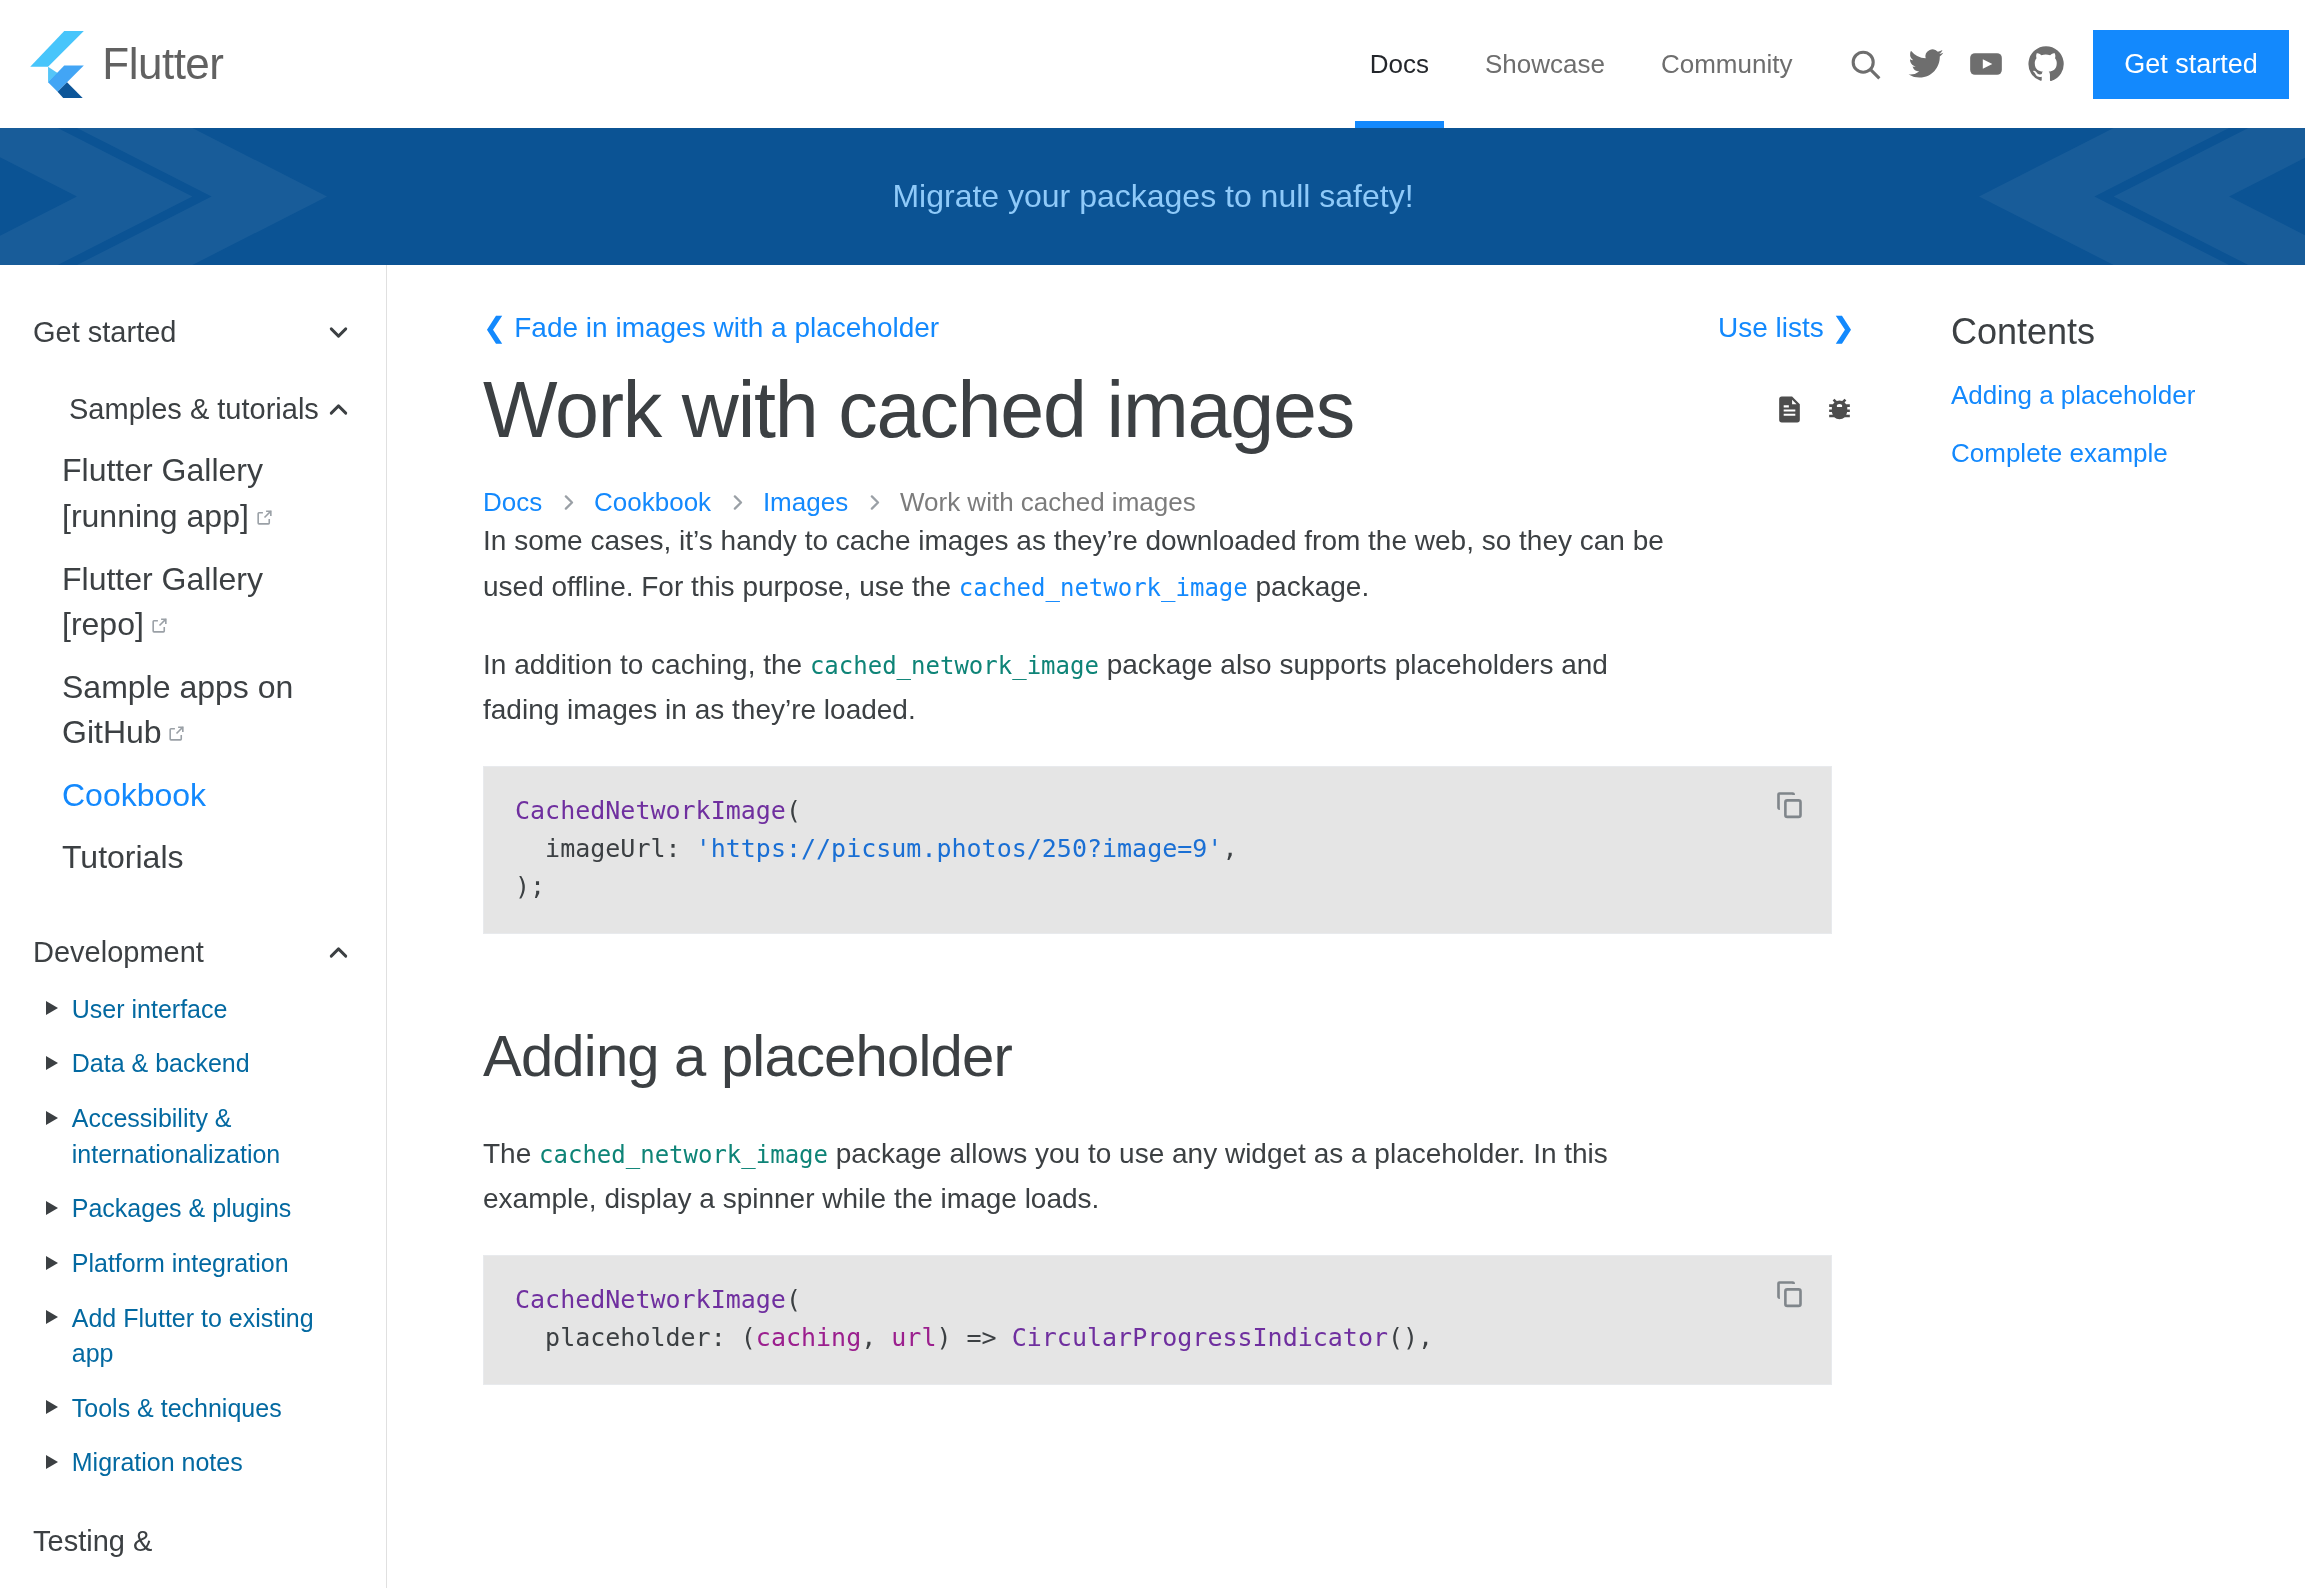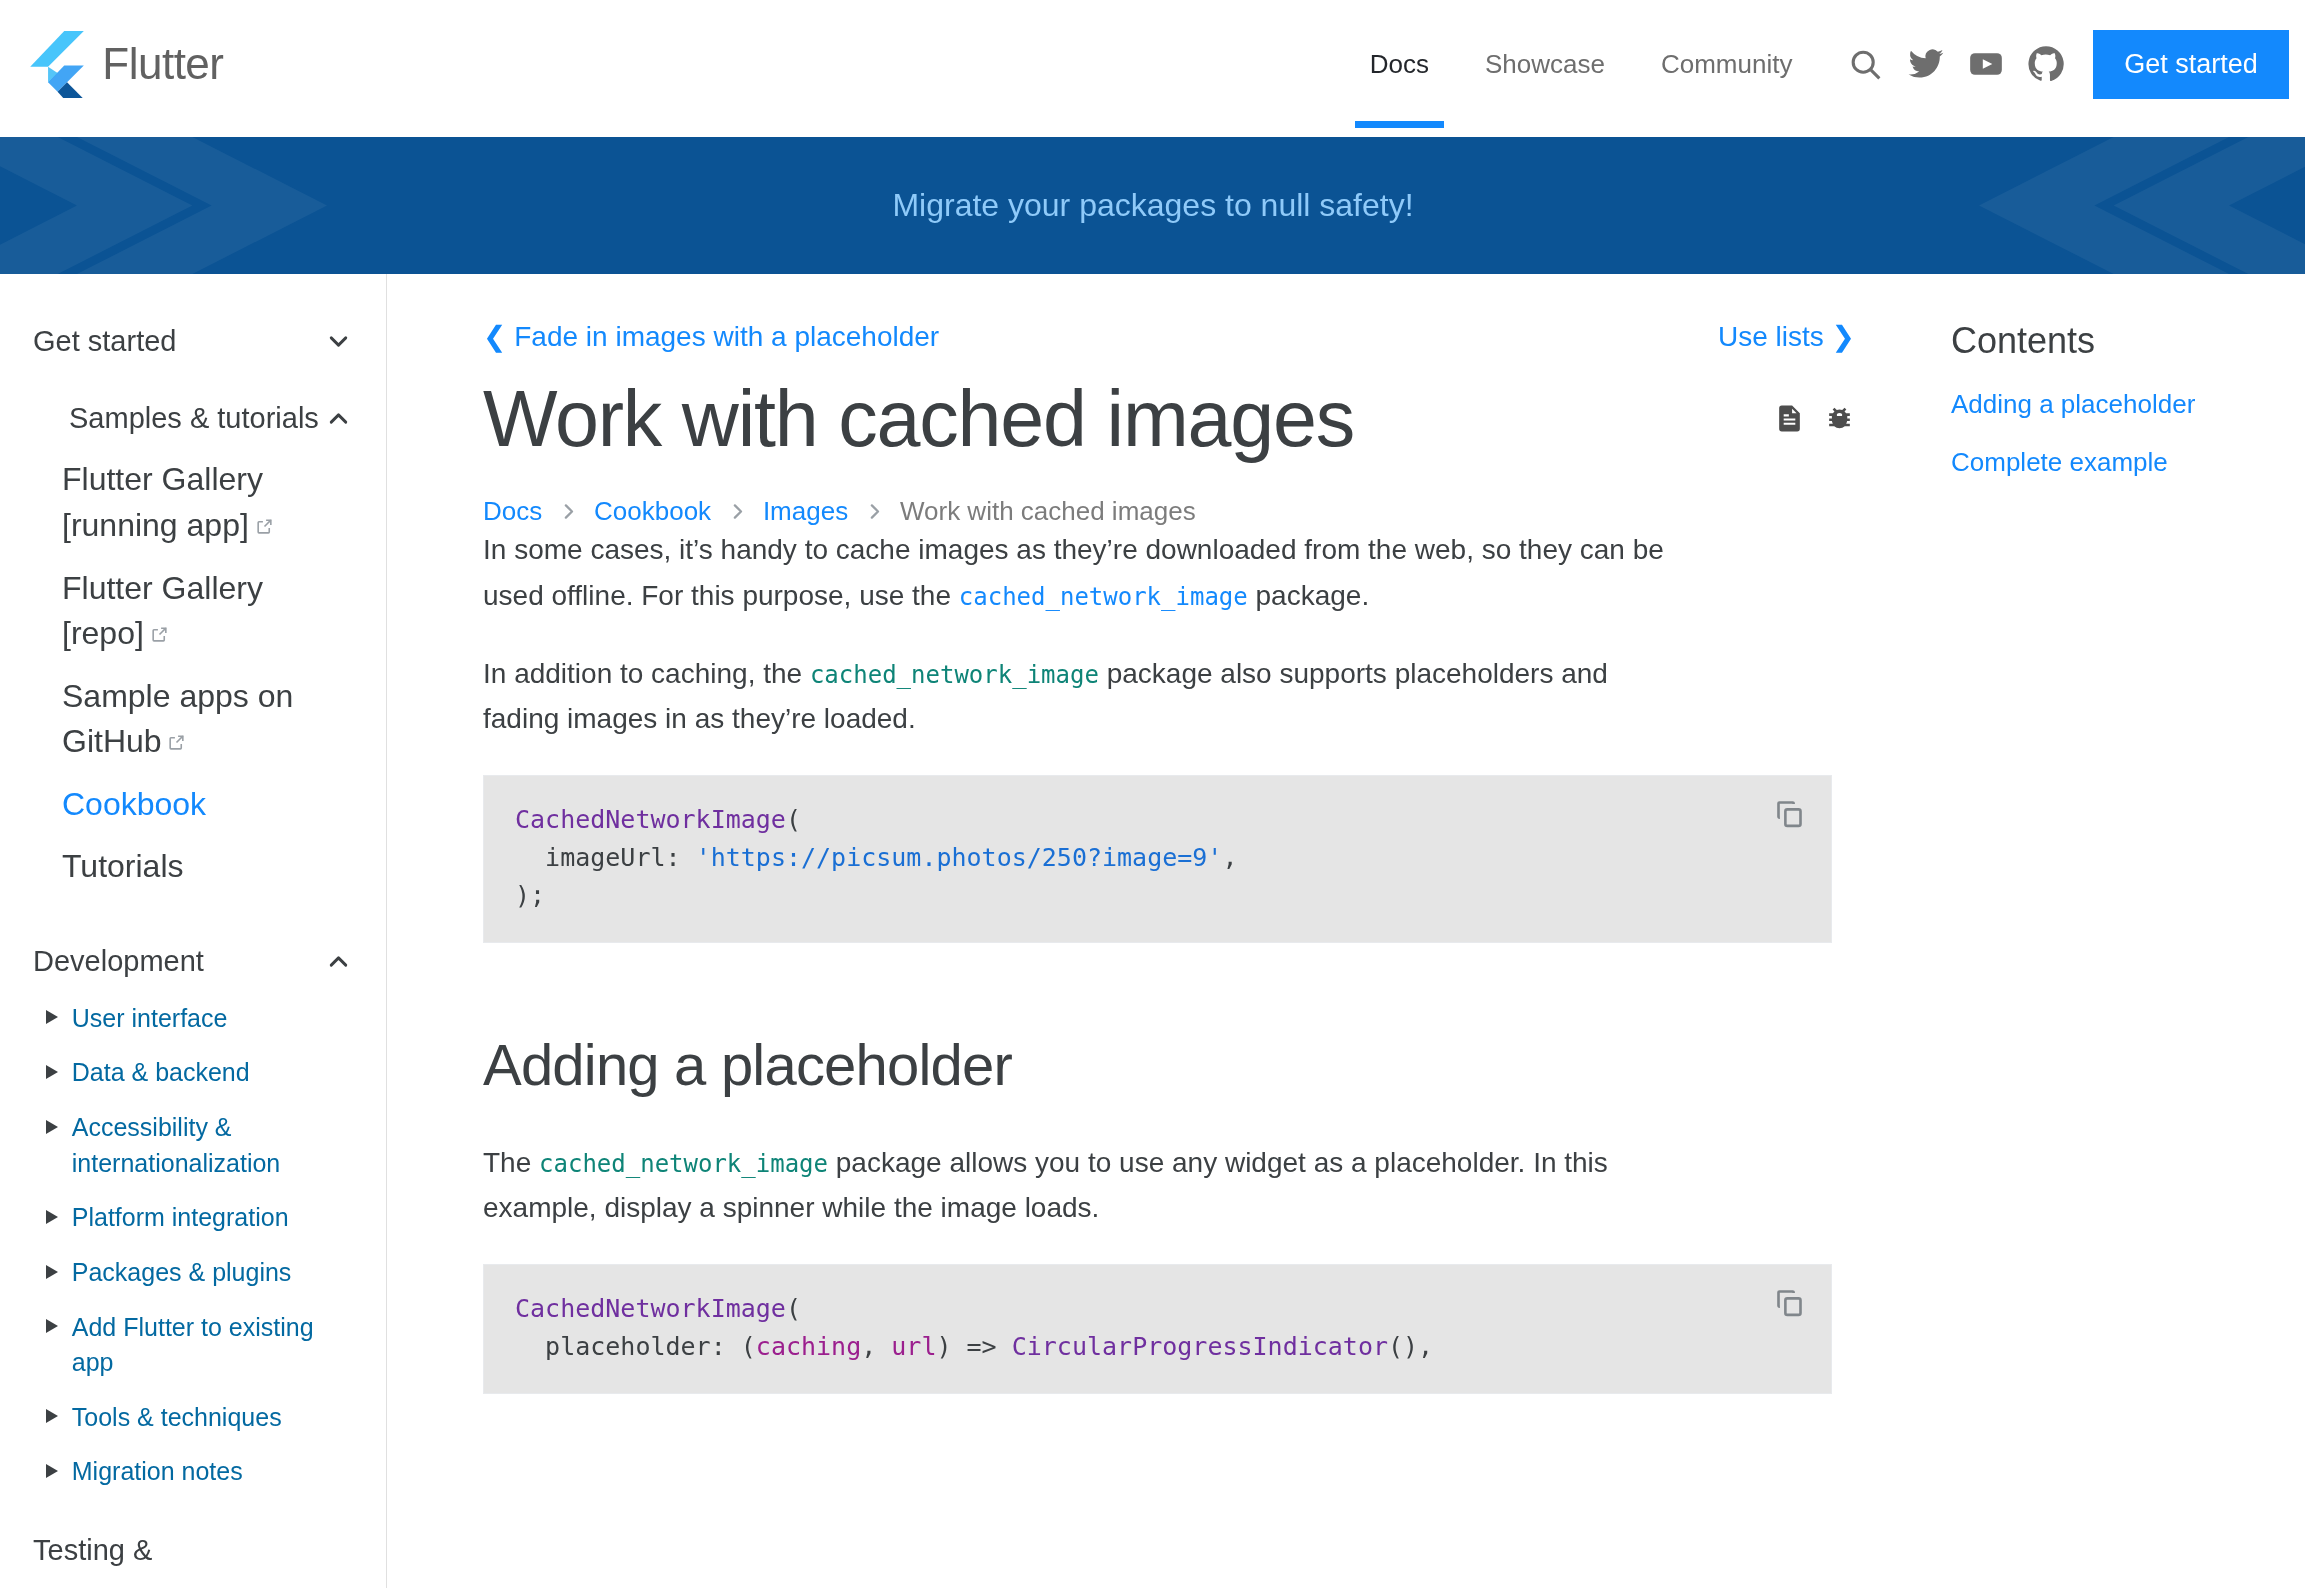--- a/index.html
+++ b/index.html
@@ -98,21 +98,20 @@
 
   
   .banner {
     position: relative;
     height: 137px;
     background: #0b5394;
     overflow: hidden;
     display: flex;
     align-items: center;
     justify-content: center;
-    margin-top: 9px;
   }
   .banner-deco { position: absolute; top: 0; height: 100%; width: 327px; opacity: 1; }
   .banner-deco.left { left: 0; }
   .banner-deco.right { right: 0; transform: scaleX(-1); }
   .banner-text {
     position: relative;
     z-index: 2;
     color: #8fcaf9;
     font-size: 32px;
     text-decoration: none;
@@ -425,25 +424,25 @@
       <div class="side-exp">
           <span class="tri"></span>
           <span>Data &amp; backend</span>
         </div>
       <div class="side-exp">
           <span class="tri"></span>
           <span>Accessibility &amp; internationalization</span>
         </div>
       <div class="side-exp">
           <span class="tri"></span>
+          <span>Packages &amp; plugins</span>
+        </div>
+      <div class="side-exp">
+          <span class="tri"></span>
           <span>Platform integration</span>
-        </div>
-      <div class="side-exp">
-          <span class="tri"></span>
-          <span>Packages &amp; plugins</span>
         </div>
       <div class="side-exp">
           <span class="tri"></span>
           <span>Add Flutter to existing app</span>
         </div>
       <div class="side-exp">
           <span class="tri"></span>
           <span>Tools &amp; techniques</span>
         </div>
       <div class="side-exp">

